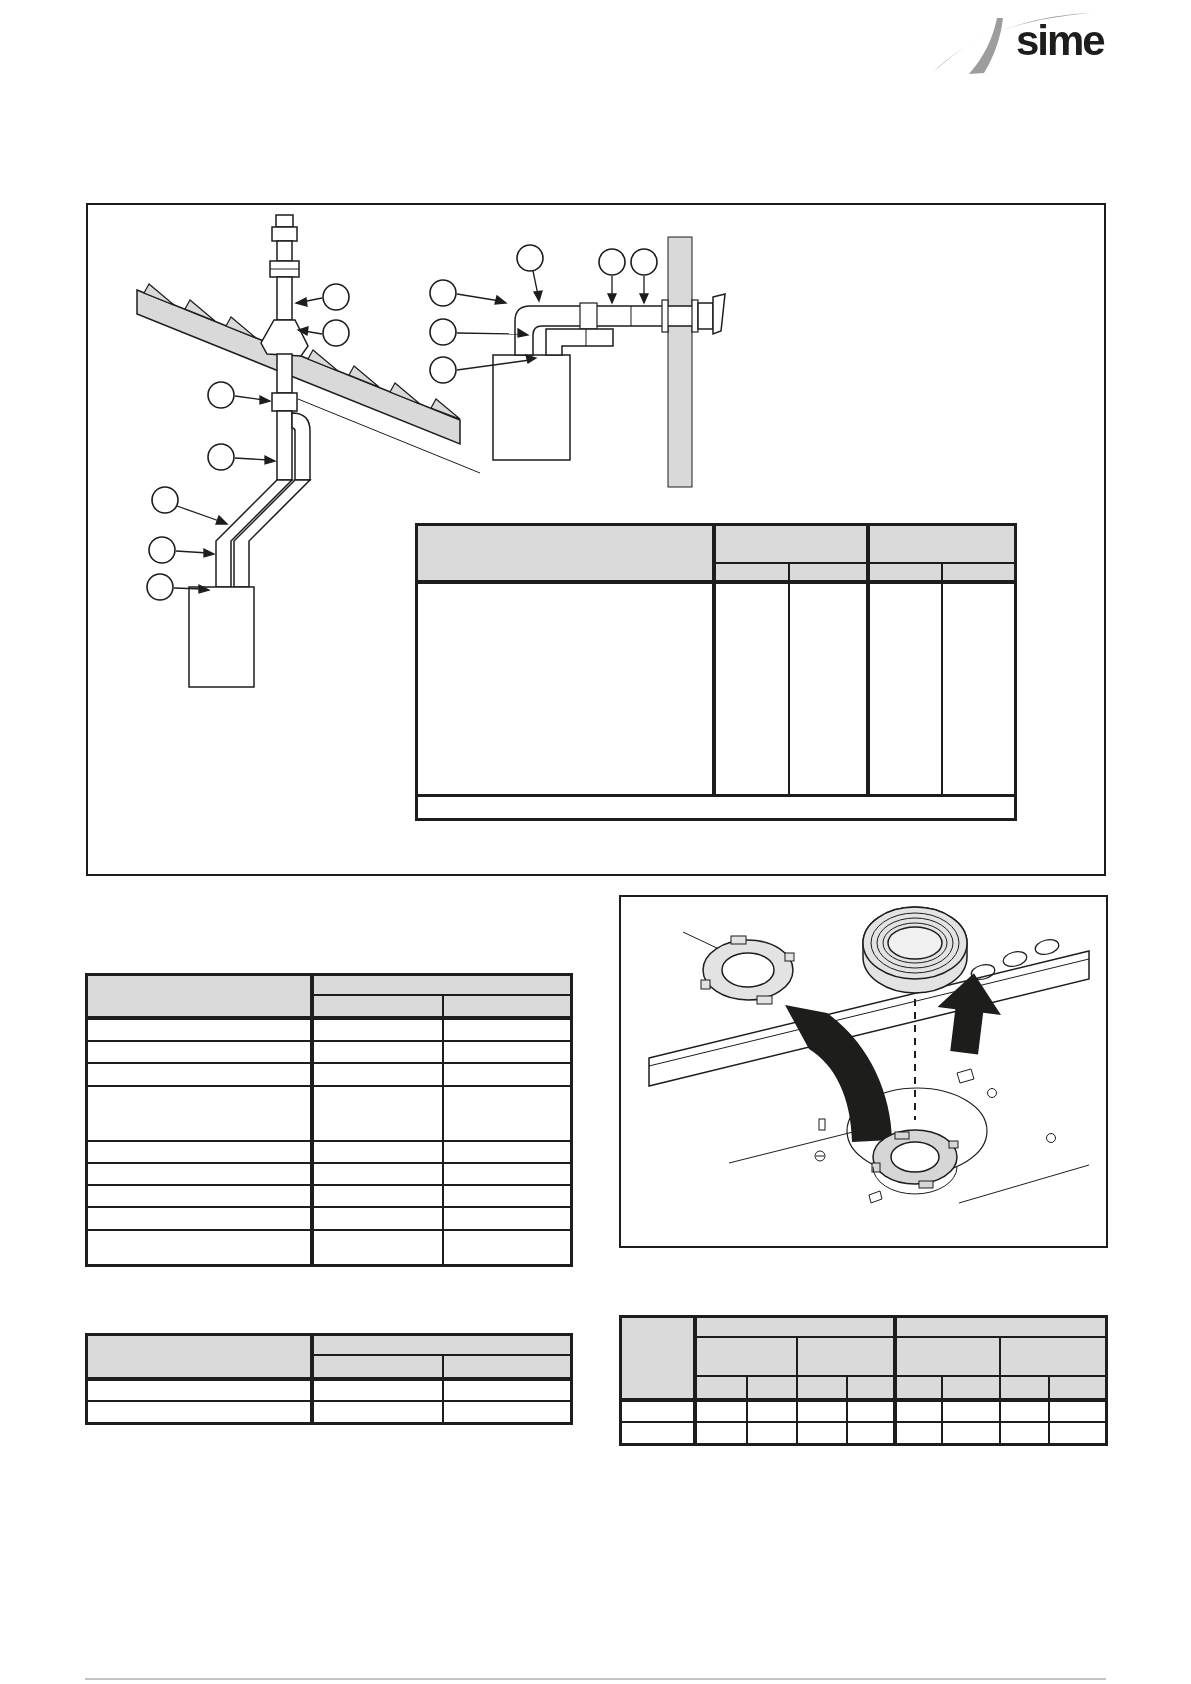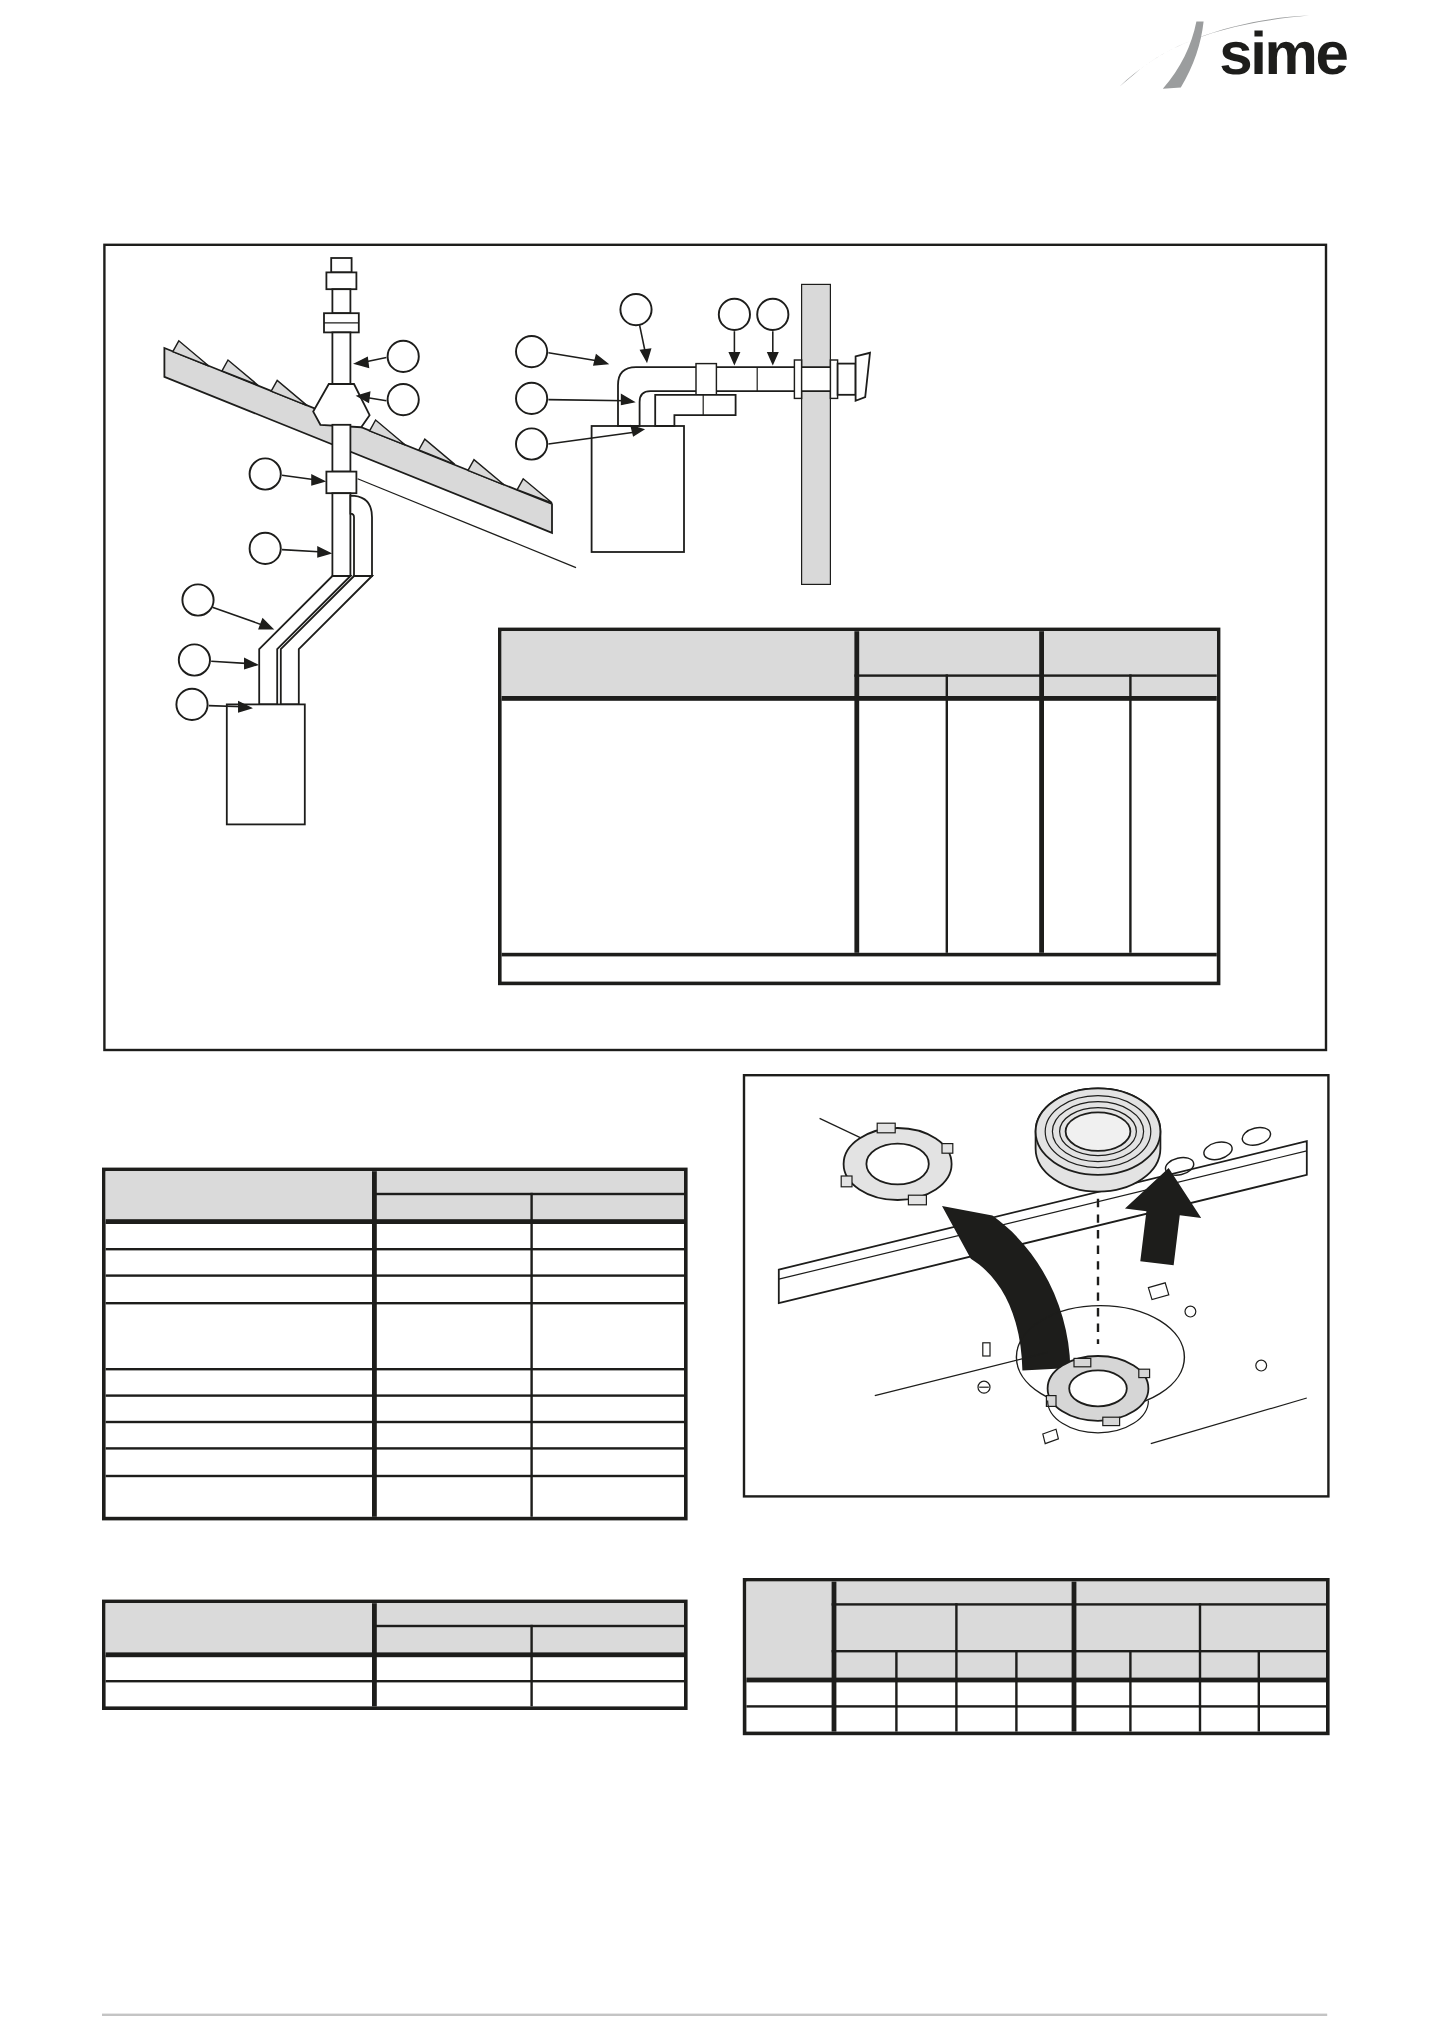--- a/index.html
+++ b/index.html
@@ -11,21 +11,21 @@
     --footer-rule:#c4c4c4;
   }
   html,body{margin:0;padding:0;background:#fff;}
   body{width:1191px;height:1684px;position:relative;overflow:hidden;
        font-family:"Liberation Sans",sans-serif;color:var(--ink);}
   .abs{position:absolute;}
   .frame{position:absolute;border:2px solid var(--ink);background:#fff;box-sizing:border-box;}
   .tbl{position:absolute;border:3px solid var(--ink);background:#fff;box-sizing:border-box;}
   .tbl .gray{position:absolute;background:var(--gray-fill);}
   .hl,.vl{position:absolute;background:var(--ink);}
-  .logo-text{position:absolute;left:1016px;top:20px;font-size:50px;font-weight:800;
+  .logo-text{position:absolute;left:1016px;top:20px;font-size:42px;font-weight:800;
              letter-spacing:-2px;color:var(--ink);line-height:1;}
   .footer-rule{position:absolute;left:85px;top:1678px;width:1021px;height:2px;background:var(--footer-rule);}
   svg{position:absolute;overflow:visible;}
   svg *{vector-effect:none;}
 </style>
 </head>
 <body>
 
 <svg class="abs" style="left:933px;top:10px;" width="160" height="66" viewBox="0 0 160 66">
   <path d="M0,62 C36,28 80,10 158,3 C106,5 46,22 12,52 Z" fill="var(--swoosh)"></path>

